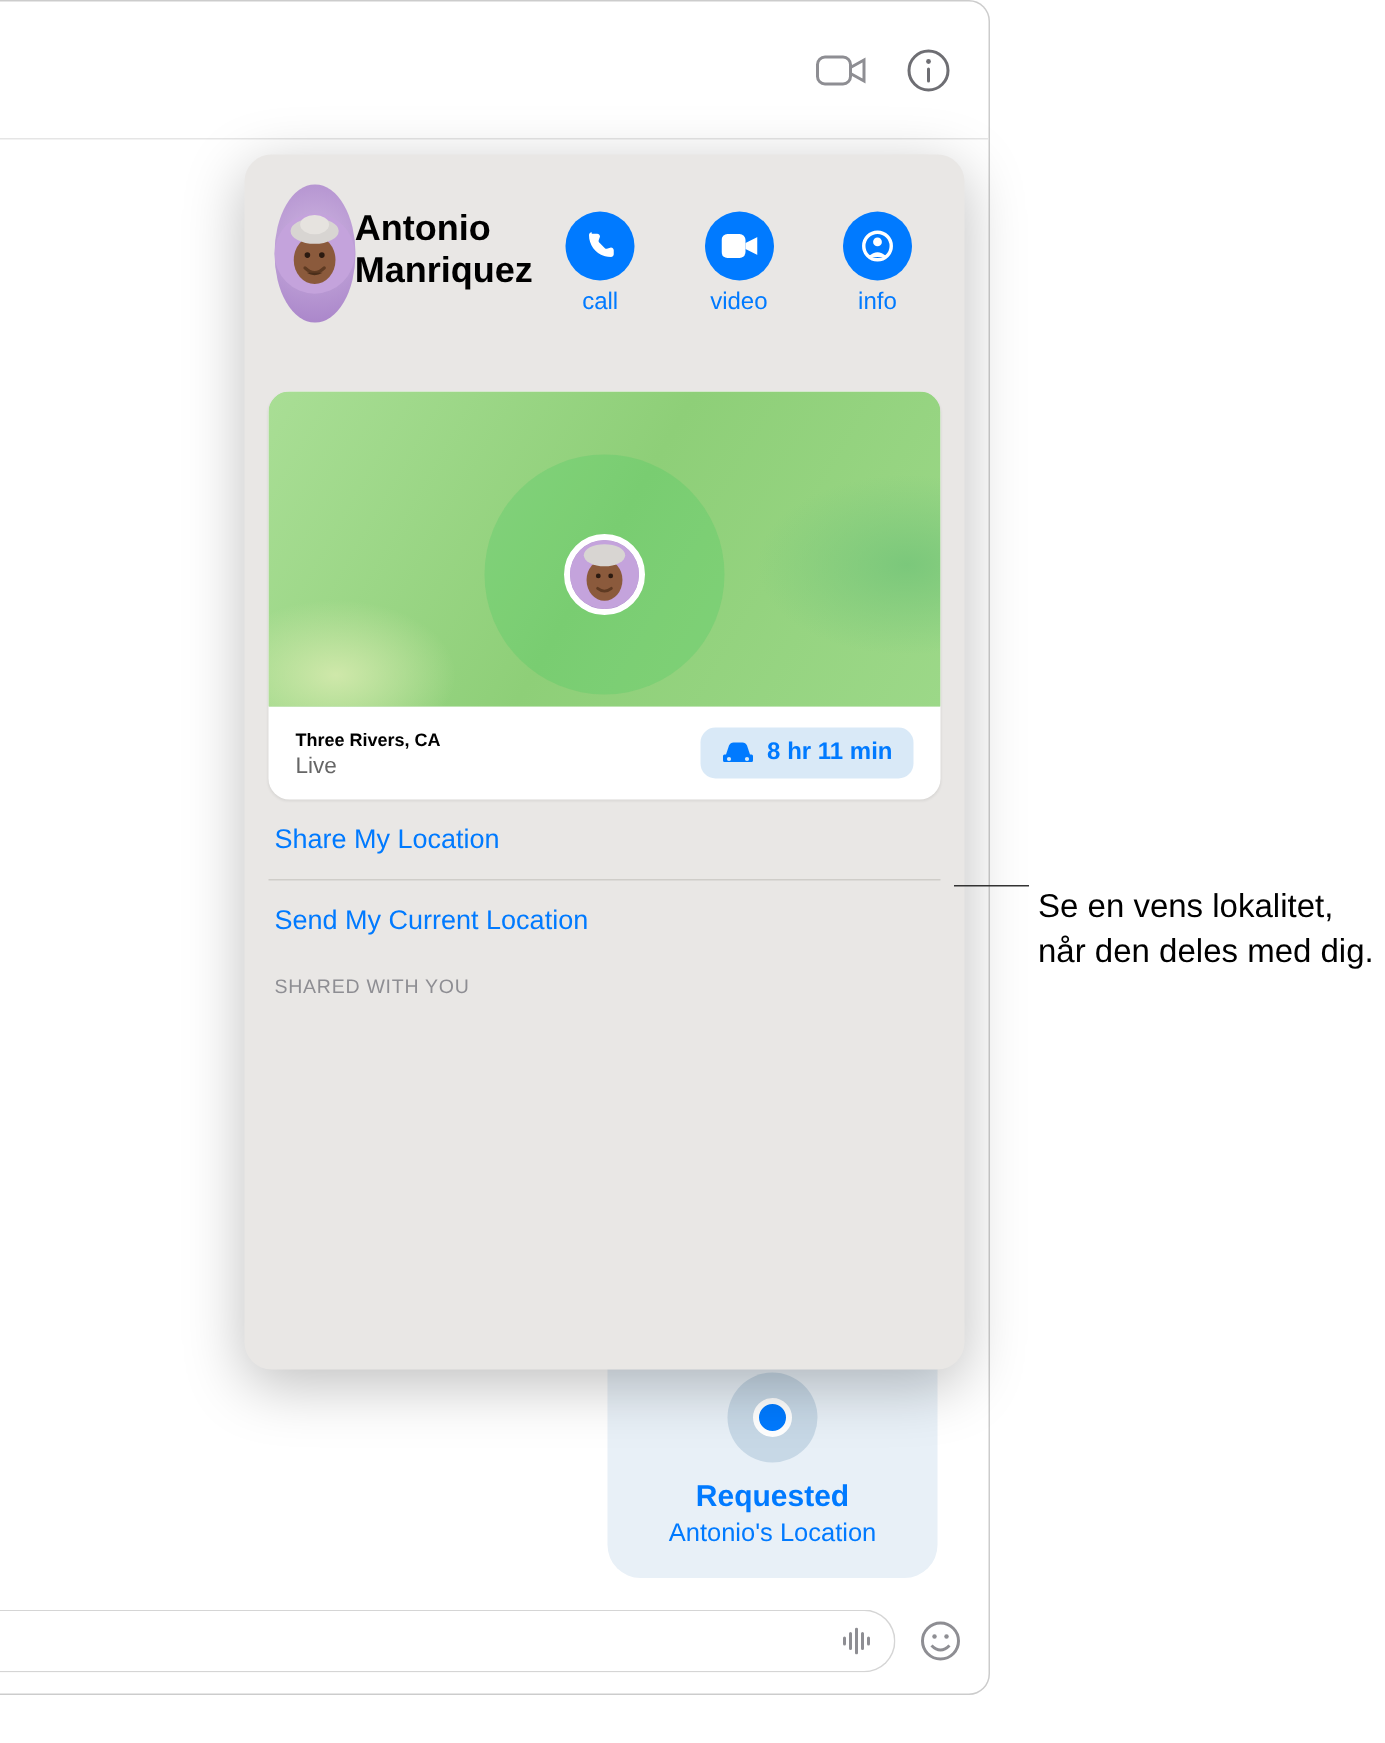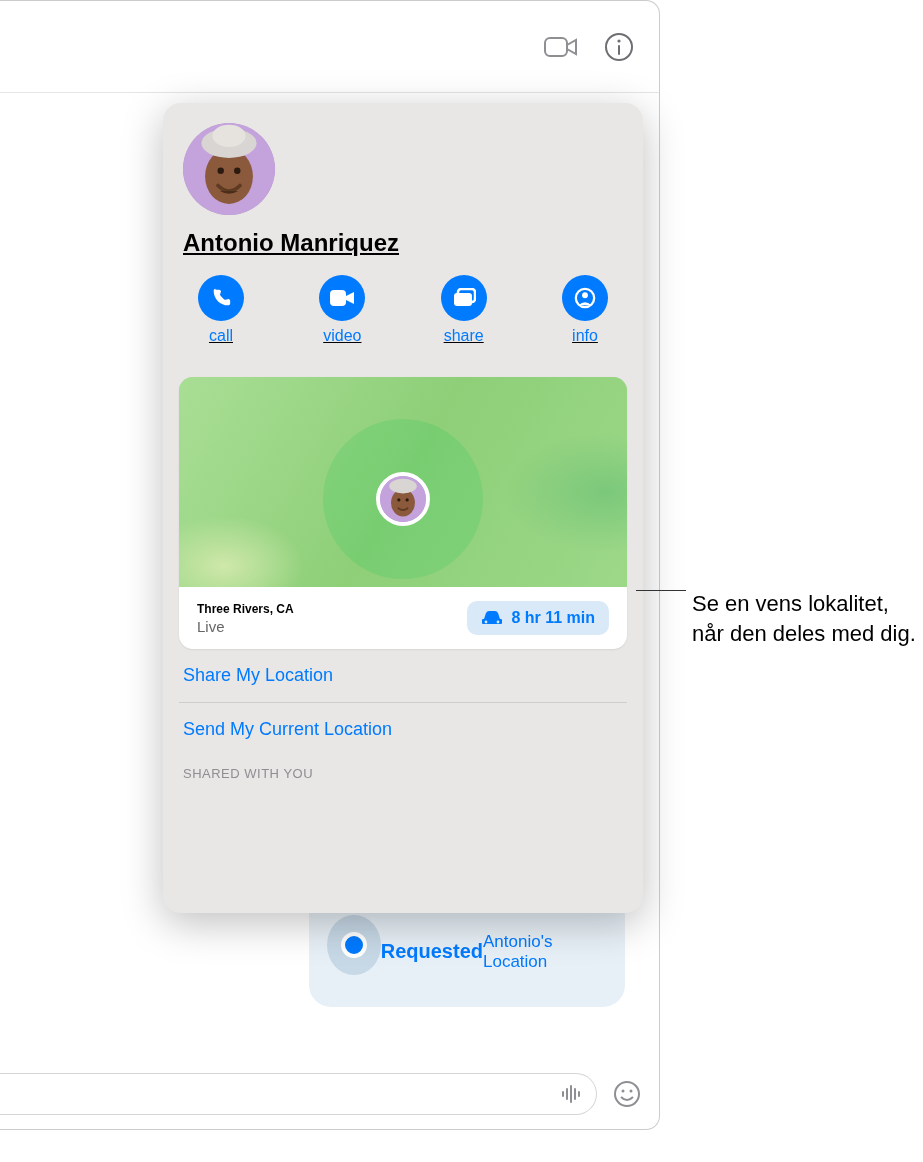--- a/index.html
+++ b/index.html
@@ -64,22 +64,22 @@
       right: 22px;
       width: 0;
       height: 0;
       border-left: 14px solid transparent;
       border-right: 14px solid transparent;
       border-bottom: 14px solid #e9e7e5;
     }
     .popover-header {
       padding: 20px 20px 10px 20px;
       display: flex;
-      flex-direction: column;
-      text-decoration: underline;
+      flex-direction: row;
+      align-items: center;
     }
     .avatar-lg {
       width: 92px;
       height: 92px;
       border-radius: 50%;
       background: radial-gradient(circle at 50% 40%, #cdb4e0, #a782c8);
       display: flex;
       align-items: center;
       justify-content: center;
       margin-bottom: 14px;
@@ -236,26 +236,26 @@
       bottom: 0;
       left: 0;
       right: 0;
       height: 16px;
     }
     
     .chat-bubble {
       position: absolute;
       top: 890px;
       right: 34px;
-      width: 316px;
+      width: 220px;
       background: #e8f0f7;
       border-radius: 22px;
       padding: 24px 18px 20px 18px;
       display: flex;
-      flex-direction: row;
+      flex-direction: column;
       align-items: center;
     }
     .bubble-circle {
       width: 60px;
       height: 60px;
       border-radius: 50%;
       background: #c7d8e6;
       display: flex;
       align-items: center;
       justify-content: center;
@@ -420,29 +420,20 @@
           <div class="action-circle">
             <svg width="24" height="16" viewBox="0 0 24 16" fill="currentColor">
                 <rect x="0" y="0" width="16" height="16" rx="4"></rect>
                 <path d="M16 6 L24 2 V14 L16 10 Z"></path>
               </svg>
           </div>
           <span class="action-label">video</span>
         </div>
         <div class="action-btn">
           <div class="action-circle">
-            <svg width="24" height="20" viewBox="0 0 24 20" fill="none" stroke="currentColor" stroke-width="2.5">
-                <rect x="2" y="5" width="18" height="13" rx="3" fill="currentColor" stroke="none"></rect>
-                <rect x="6" y="1" width="17" height="13" rx="3" fill="none"></rect>
-              </svg>
-          </div>
-          <span class="action-label">share</span>
-        </div>
-        <div class="action-btn">
-          <div class="action-circle">
             <svg width="22" height="22" viewBox="0 0 24 24" fill="none" stroke="currentColor" stroke-width="2.5">
                 <circle cx="12" cy="12" r="10"></circle>
                 <circle cx="12" cy="9" r="3.2" fill="currentColor" stroke="none"></circle>
                 <path d="M5 20 Q12 13 19 20" fill="currentColor" stroke="none"></path>
               </svg>
           </div>
           <span class="action-label">info</span>
         </div>
       </div>
     </div>

